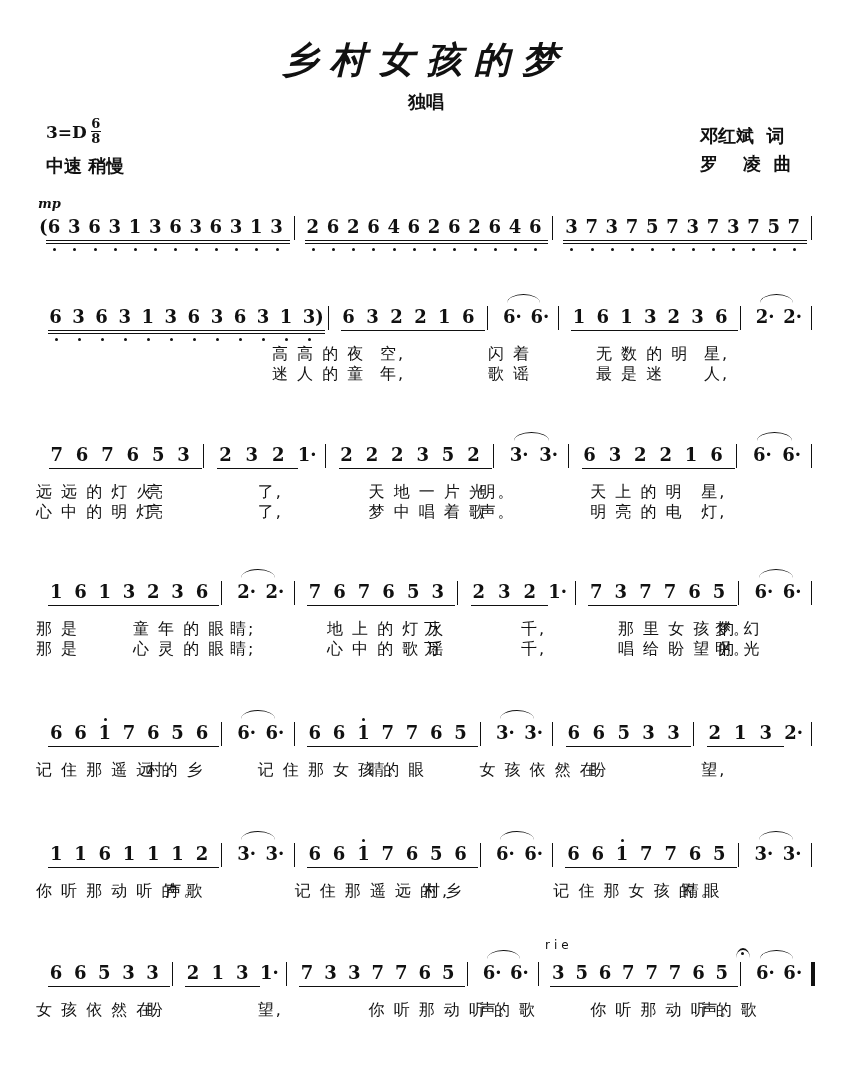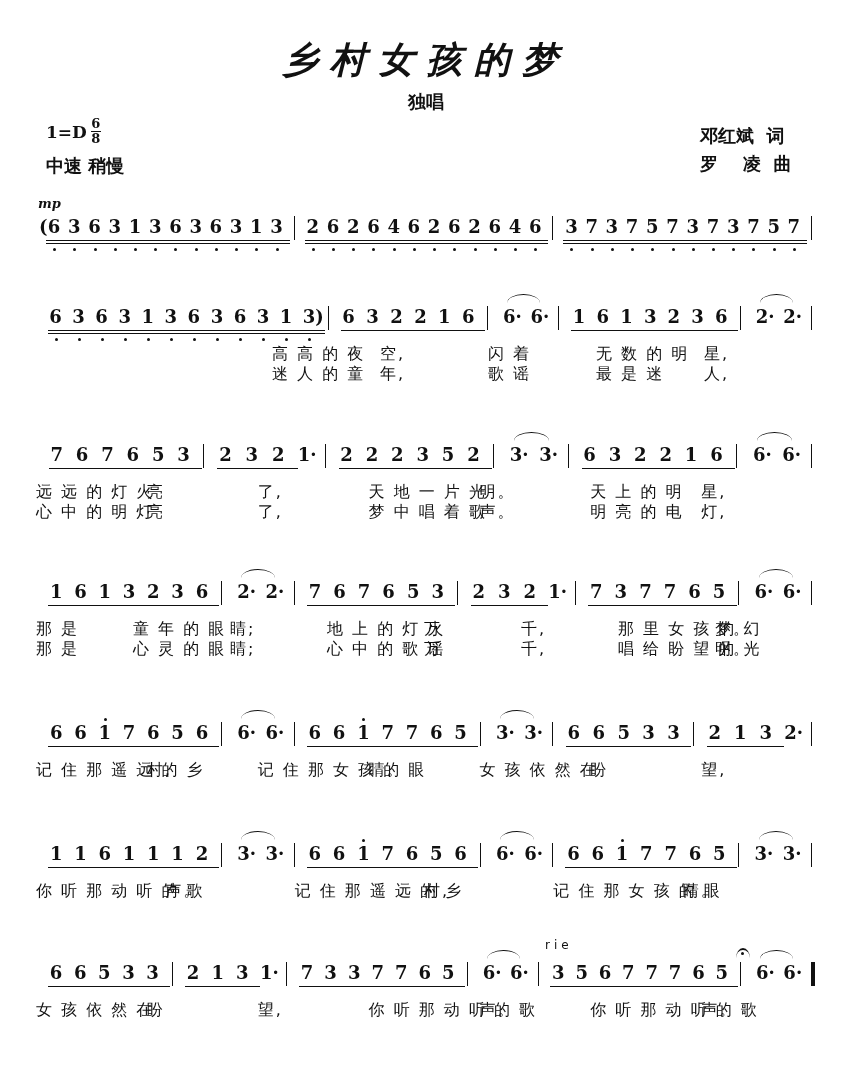--- a/index.html
+++ b/index.html
@@ -24,21 +24,21 @@
   .fermata { position: absolute; width: 14px; height: 8px; border-top: 2px solid #111; border-radius: 50% 50% 0 0 / 100% 100% 0 0; }
   .fermata::after { content: ""; position: absolute; left: 5px; top: 2px; width: 3px; height: 3px; background: #111; border-radius: 50%; }
 </style>
 </head>
 <body>
 
 <div class="title">乡村女孩的梦</div>
 <div class="subtitle">独唱</div>
 
 <div class="key">
-  <span>1=D</span>
+  <span>3=D</span>
   <span class="frac">
     <span>6</span>
     <span class="bar"></span>
     <span>8</span>
   </span>
 </div>
 <div class="tempo">中速  稍慢</div>
 <div class="credit" style="top:124px">邓红斌  词</div>
 <div class="credit" style="top:152px">罗    凌  曲</div>
 <div class="dyn">mp</div>

